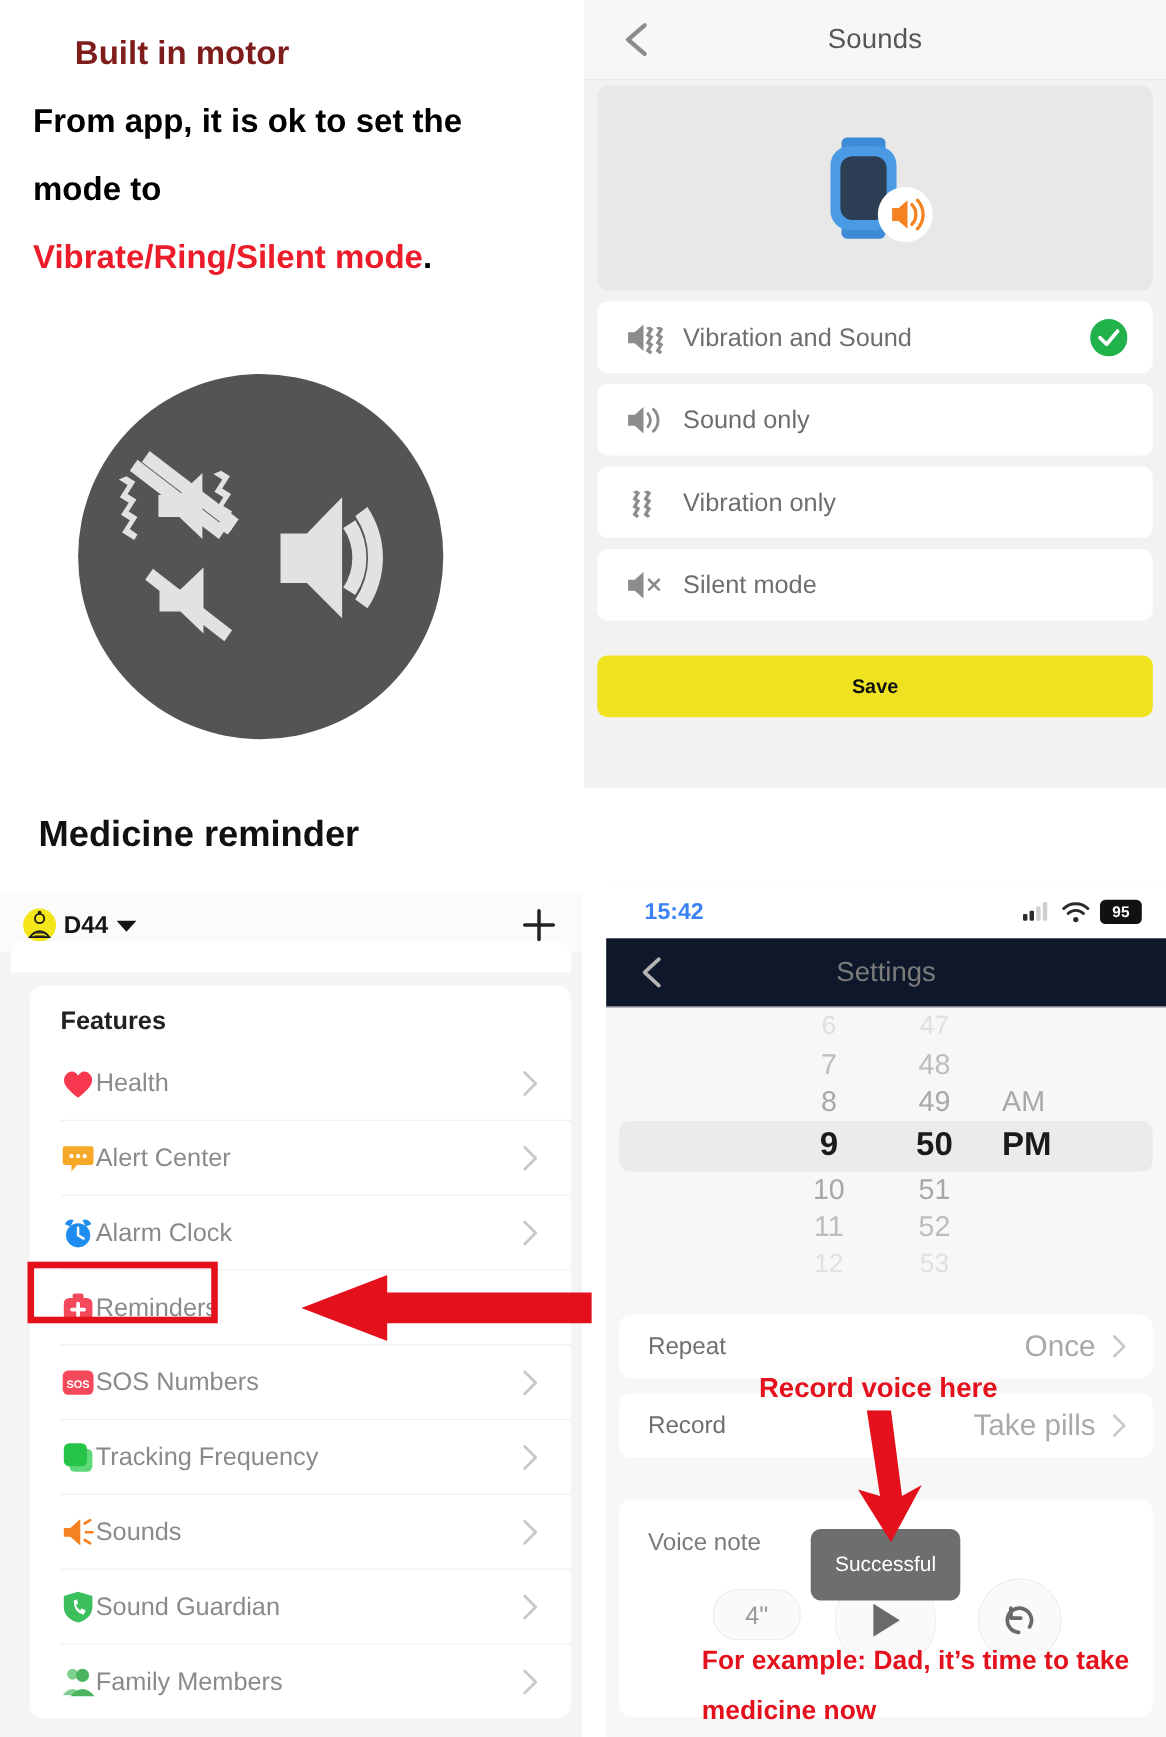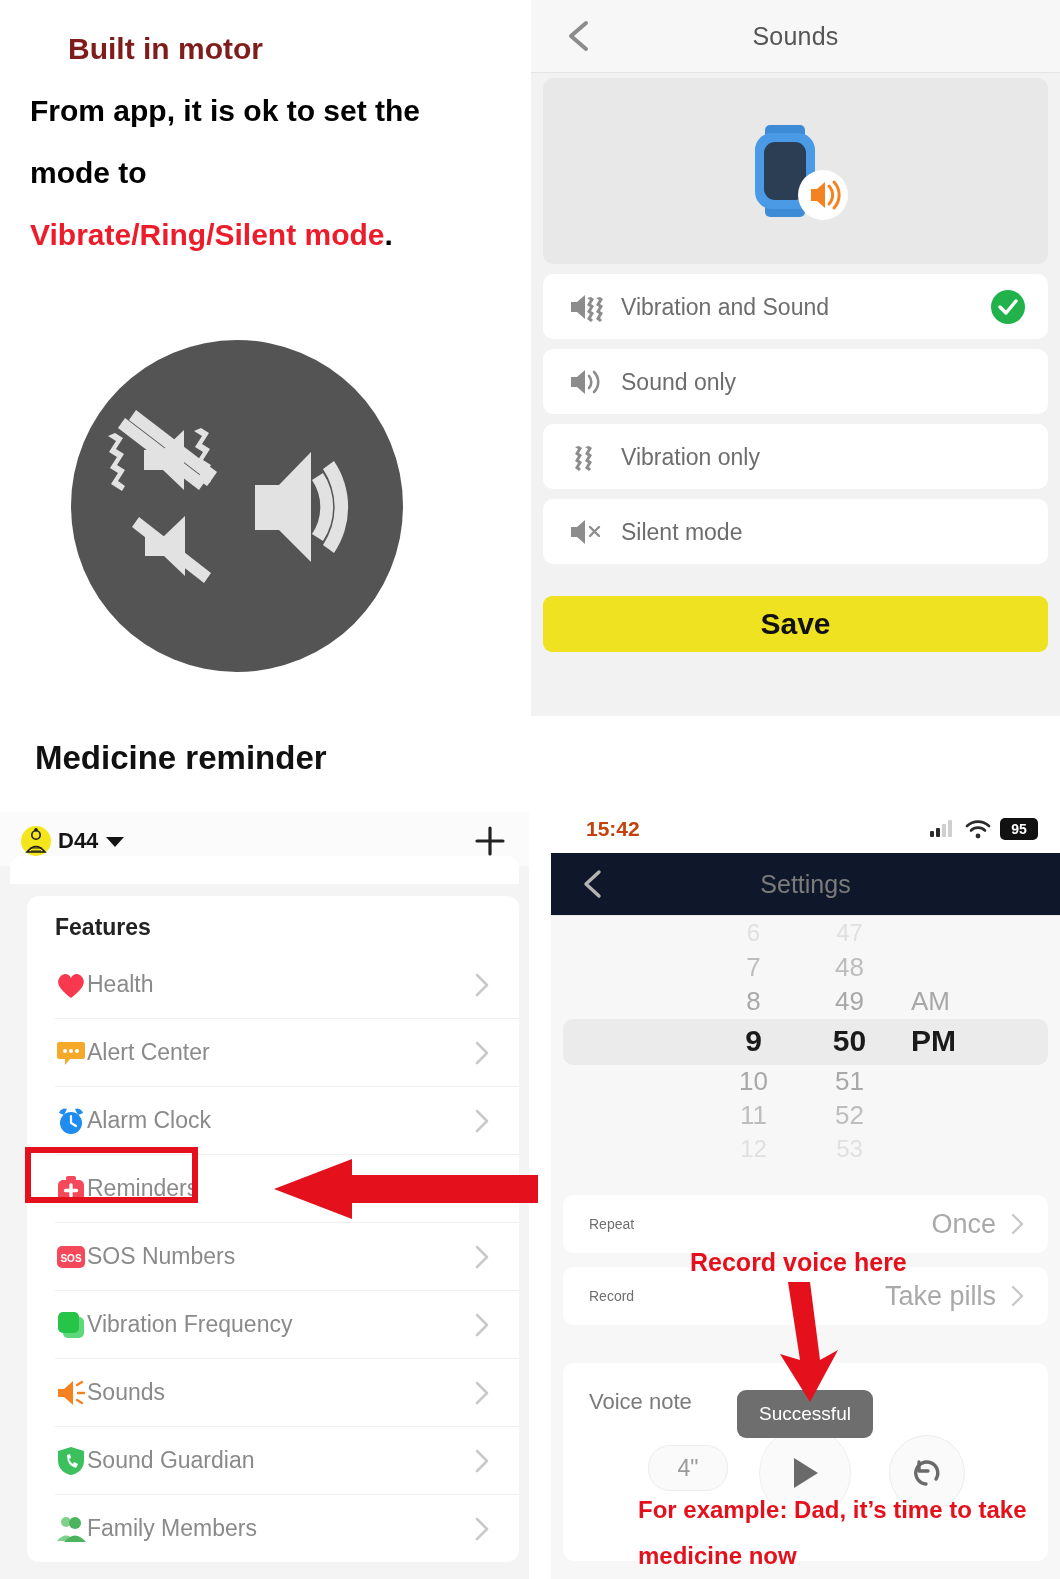--- a/index.html
+++ b/index.html
@@ -104,21 +104,21 @@
     width: 34px; height: 34px;
   }
   .save-btn {
     position: absolute;
     left: 12px; top: 596px;
     width: 505px; height: 56px;
     background: #EFE321;
     border-radius: 9px;
     border: 0;
     font-family: "Liberation Sans", sans-serif;
-    font-size: 30px;
+    font-size: 18px;
     font-weight: bold;
     color: #111;
     cursor: pointer;
   }
 
   
   .med-heading {
     position: absolute;
     left: 35px; top: 739px;
     font-size: 33px;
@@ -232,21 +232,21 @@
     overflow: hidden;
   }
   .statusbar {
     position: relative;
     height: 48px;
     background: #ffffff;
   }
   .sb-time {
     position: absolute; left: 35px; top: 50%;
     transform: translateY(-50%);
-    font-size: 21px; font-weight: bold; color: #c2410c;
+    font-size: 21px; font-weight: bold; color: #3b82f6;
   }
   .sb-right {
     position: absolute; right: 22px; top: 50%;
     transform: translateY(-50%);
     display: flex; align-items: center; gap: 9px;
   }
   .batt {
     position: relative;
     width: 38px; height: 22px;
     background: #111;
@@ -305,21 +305,21 @@
   .opt-card {
     position: absolute;
     left: 12px;
     width: 485px;
     background: #ffffff;
     border-radius: 11px;
   }
   .opt-label {
     position: absolute; left: 26px; top: 50%;
     transform: translateY(-50%);
-    font-size: 14px; color: #6f6f6f;
+    font-size: 22px; color: #6f6f6f;
   }
   .opt-value {
     position: absolute; right: 52px; top: 50%;
     transform: translateY(-50%);
     font-size: 27px; color: #a9a9a9;
   }
   .opt-chev {
     position: absolute; right: 24px; top: 50%;
     transform: translateY(-50%);
     width: 13px; height: 22px;
@@ -358,21 +358,21 @@
     width: 74px; height: 74px;
     border-radius: 50%;
     background: #fafafa;
     border: 1px solid #ececec;
     display: flex; align-items: center; justify-content: center;
     cursor: pointer;
   }
   .toast {
     position: absolute;
     left: 174px; top: 27px;
-    width: 136px; height: 48px;
+    width: 136px; height: 65px;
     background: #6e6e6e;
     border-radius: 9px;
     color: #fff;
     font-size: 19px;
     display: flex; align-items: center; justify-content: center;
   }
 
   
   .ann-record {
     position: absolute;
@@ -583,21 +583,21 @@
           </svg>
       </div>
 
       <div class="feat-row">
         <span class="feat-ic">
           <svg width="30" height="30" viewBox="0 0 30 30">
               <rect x="7" y="7" width="21" height="21" rx="5" fill="#5ed97a"></rect>
               <rect x="2" y="2" width="21" height="21" rx="5" fill="#27c44a"></rect>
             </svg>
         </span>
-        <span class="feat-label">Vibration Frequency</span>
+        <span class="feat-label">Tracking Frequency</span>
         <svg class="feat-chev" viewBox="0 0 14 24">
             <polyline points="2,2 12,12 2,22" fill="none" stroke="#c9c9c9" stroke-width="2.6" stroke-linecap="round" stroke-linejoin="round"></polyline>
           </svg>
       </div>
 
       <div class="feat-row">
         <span class="feat-ic">
           <svg width="30" height="30" viewBox="0 0 30 30">
               <path d="M2 11 L8 11 L17 3 L17 27 L8 19 L2 19 Z" fill="#f58220"></path>
               <path d="M21 7 l5 -3 M22 15 h6 M21 22 l5 3" stroke="#f58220" stroke-width="2.4" stroke-linecap="round"></path>

